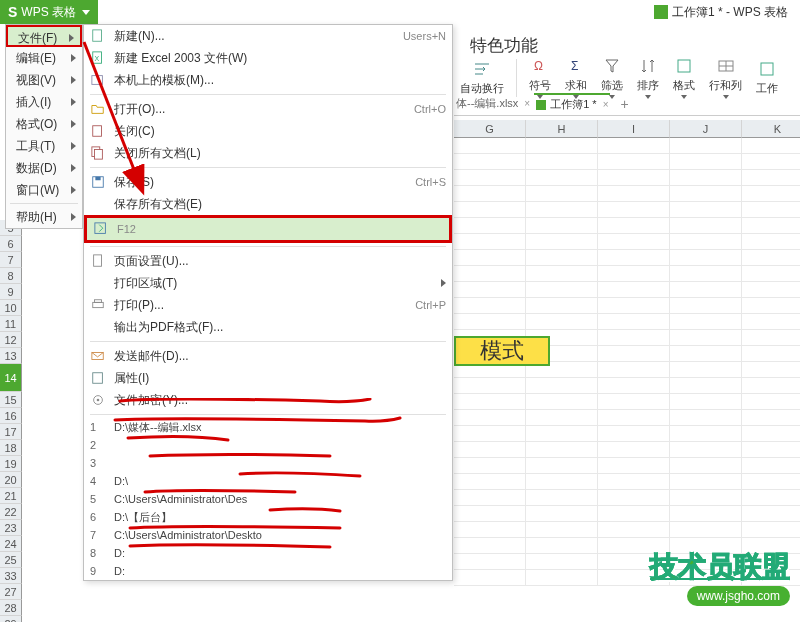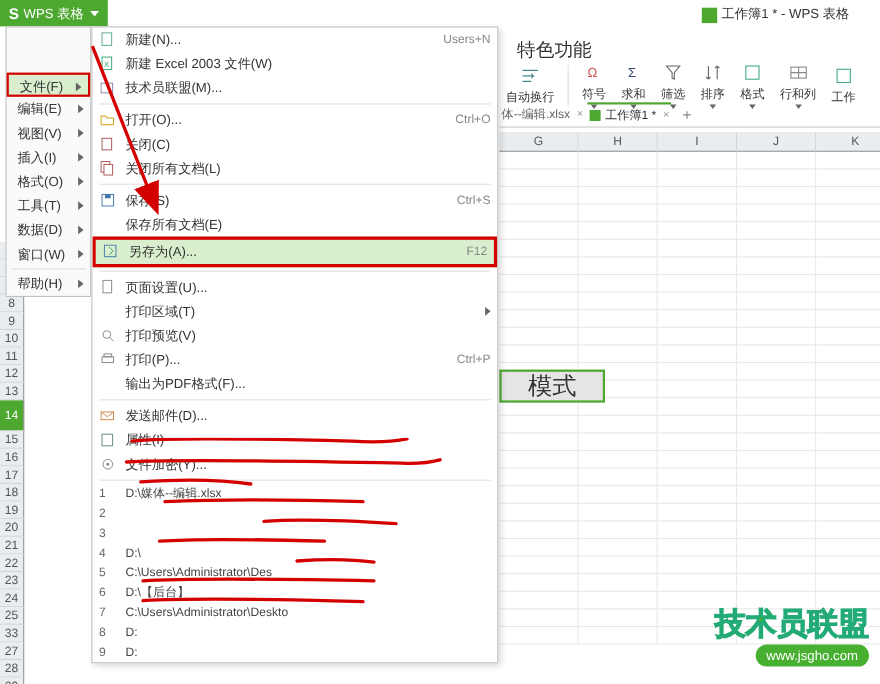--- a/index.html
+++ b/index.html
@@ -2,26 +2,26 @@
 <html><head>
 <meta charset="utf-8">
 <style>
   * { box-sizing: border-box; margin: 0; padding: 0; font-family: "Microsoft YaHei", "SimSun", sans-serif; }
   body { background: #fff; width: 800px; height: 622px; overflow: hidden; position: relative; font-size: 12px; color: #333; }
 
   .topbar { height: 24px; display: flex; align-items: center; background: #fff; }
   .apptitle { background: #4da830; color: #fff; height: 24px; display: flex; align-items: center; padding: 0 8px; font-size: 12px; }
   .apptitle .s-mark { font-weight: bold; font-size: 14px; margin-right: 4px; }
   .apptitle .caret { width: 0; height: 0; border-left: 4px solid transparent; border-right: 4px solid transparent; border-top: 5px solid #fff; margin-left: 6px; }
-  .doc-title { margin-left: auto; margin-right: 28px; color: #333; display: flex; align-items: flex-end; gap: 4px; }
+  .doc-title { margin-left: auto; margin-right: 12px; color: #333; display: flex; align-items: center; gap: 4px; }
   .doc-title .docicon { width: 14px; height: 14px; background: #4da830; display: inline-block; }
 
   .sidebar-menu { position: absolute; left: 5px; top: 24px; width: 78px; border: 1px solid #c0c0c0; background: #fafafa; z-index: 10; }
   .sidebar-menu .item { height: 22px; line-height: 22px; padding-left: 10px; position: relative; color: #333; cursor: pointer; }
-  .sidebar-menu .item.selected { background: #d8eecd; margin-top: 41px; }
+  .sidebar-menu .item.selected { background: #d8eecd; }
   .sidebar-menu .item .arrow { position: absolute; right: 6px; top: 7px; width: 0; height: 0; border-top: 4px solid transparent; border-bottom: 4px solid transparent; border-left: 5px solid #666; }
   .sidebar-menu .item.first { border: 2px solid #d40000; }
   .sidebar-menu .sep { height: 1px; background: #ddd; margin: 2px 4px; }
 
   .file-menu { position: absolute; left: 83px; top: 24px; width: 370px; background: #fff; border: 1px solid #c0c0c0; box-shadow: 2px 2px 6px rgba(0,0,0,0.15); z-index: 9; max-height: 590px; overflow: hidden; }
   .file-menu .fitem { height: 22px; display: flex; align-items: center; padding: 0 6px; position: relative; cursor: pointer; }
   .file-menu .fitem .icon { width: 16px; height: 16px; margin-right: 8px; display: flex; align-items: center; justify-content: center; font-size: 12px; color: #5a7; }
   .file-menu .fitem .icon svg { width: 14px; height: 14px; }
   .file-menu .fitem .label { flex: 1; color: #333; }
   .file-menu .fitem .shortcut { color: #888; font-size: 11px; }
@@ -51,26 +51,26 @@
   .tabstrip .plus { color: #888; font-size: 14px; margin-left: 8px; }
   .colheads { position: absolute; left: 454px; top: 120px; right: 0; height: 18px; display: flex; }
   .colheads .ch { flex: 0 0 72px; border-right: 1px solid #d4d4d4; border-bottom: 1px solid #999; text-align: center; line-height: 18px; font-size: 11px; color: #555; background: #e9edf0; }
   .rowheads { position: absolute; left: 0; top: 220px; width: 22px; bottom: 0; }
   .rowheads .rh { height: 16px; border-bottom: 1px solid #d4d4d4; border-right: 1px solid #999; text-align: center; line-height: 16px; font-size: 11px; color: #555; background: #e9edf0; }
   .rowheads .rh.highlight { background: #4da830; color: #fff; height: 28px; line-height: 28px;}
   .cells { position: absolute; left: 454px; top: 138px; right: 0; bottom: 0; }
   .cellrow { display: flex; height: 16px; }
   .cellrow .c { flex: 0 0 72px; border-right: 1px solid #e8e8e8; border-bottom: 1px solid #e8e8e8; }
 
-  .bigtext-box { position: absolute; left: 454px; top: 336px; width: 96px; height: 30px; border: 2px solid #4da830; display: flex; align-items: center; justify-content: center; font-family: "SimSun", serif; font-size: 22px; z-index: 2; background: #e5e5e5; }
+  .bigtext-box { position: absolute; left: 454px; top: 336px; width: 96px; height: 30px; border: 2px solid #4da830; display: flex; align-items: center; justify-content: center; font-family: "SimSun", serif; font-size: 22px; z-index: 2; background: #fde047; }
 
   .scribble { position: absolute; pointer-events: none; z-index: 50; }
 
   .watermark { position: absolute; right: 10px; bottom: 16px; text-align: right; z-index: 60; }
-  .watermark .wm1 { font-size: 28px; font-weight: bold; color: #47b030; -webkit-text-stroke: 1px #2a7; text-shadow: 2px 2px 0 #fff; }
+  .watermark .wm1 { font-size: 28px; font-weight: bold; color: #47b030; -webkit-text-stroke: 1px #2a7; text-shadow: 2px 2px 0 #fff; text-decoration: underline; }
   .watermark .wm2 { background: #47b030; color: #fff; font-size: 12px; padding: 3px 10px; border-radius: 10px; display: inline-block; margin-top: 0px; }
 </style>
 </head>
 <body>
 
 <div class="topbar">
   <div class="apptitle">
     <span class="s-mark">S</span>
     <span>WPS 表格</span>
     <span class="caret"></span>
@@ -123,21 +123,21 @@
         </svg>
       </span>
     <span class="label">新建 Excel 2003 文件(W)</span>
   </div>
   <div class="fitem">
     <span class="icon">
         <svg viewBox="0 0 16 16">
           <rect x="1" y="3" width="12" height="10" fill="none" stroke="#88a"></rect>
         </svg>
       </span>
-    <span class="label">技术员联盟(M)...</span>
+    <span class="label">本机上的模板(M)...</span>
   </div>
   <div class="sep"></div>
   <div class="fitem">
     <span class="icon">
         <svg viewBox="0 0 16 16">
           <path d="M1 4h5l1 2h7v7H1z" fill="none" stroke="#c90"></path>
         </svg>
       </span>
     <span class="label">打开(O)...</span>
     <span class="shortcut">Ctrl+O</span>
@@ -174,45 +174,35 @@
     <span class="icon"></span>
     <span class="label">保存所有文档(E)</span>
   </div>
   <div class="fitem saveas-box">
     <span class="icon">
         <svg viewBox="0 0 16 16">
           <rect x="1" y="1" width="12" height="12" fill="none" stroke="#47a"></rect>
           <path d="M6 3l4 4-4 4" fill="none" stroke="#3a7"></path>
         </svg>
       </span>
-    <span class="label">另存为(A)...</span>
     <span class="shortcut">F12</span>
   </div>
   <div class="sep"></div>
   <div class="fitem">
     <span class="icon">
         <svg viewBox="0 0 16 16">
           <rect x="3" y="1" width="9" height="13" fill="none" stroke="#888"></rect>
         </svg>
       </span>
     <span class="label">页面设置(U)...</span>
   </div>
   <div class="fitem">
     <span class="icon"></span>
     <span class="label">打印区域(T)</span>
     <span class="subarrow"></span>
-  </div>
-  <div class="fitem">
-    <span class="icon">
-        <svg viewBox="0 0 16 16">
-          <circle cx="7" cy="7" r="4" fill="none" stroke="#888"></circle>
-          <line x1="10" y1="10" x2="14" y2="14" stroke="#888"></line>
-        </svg>
-      </span>
-    <span class="label">打印预览(V)</span>
   </div>
   <div class="fitem">
     <span class="icon">
         <svg viewBox="0 0 16 16">
           <rect x="2" y="5" width="12" height="6" fill="none" stroke="#888"></rect>
           <rect x="4" y="2" width="8" height="3" fill="none" stroke="#888"></rect>
         </svg>
       </span>
     <span class="label">打印(P)...</span>
     <span class="shortcut">Ctrl+P</span>

